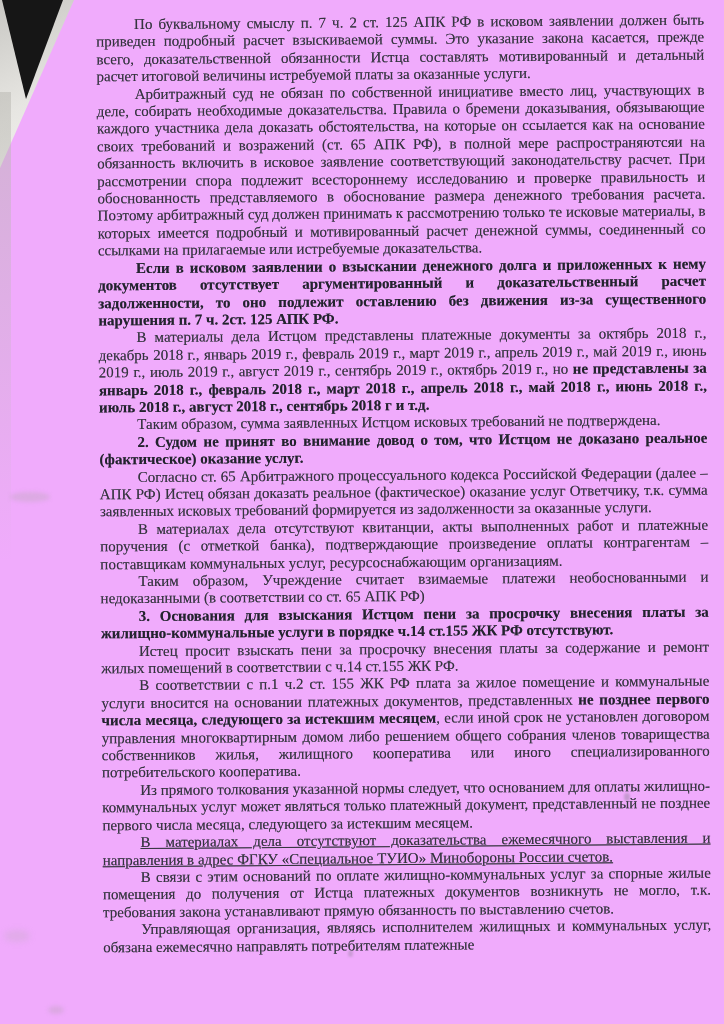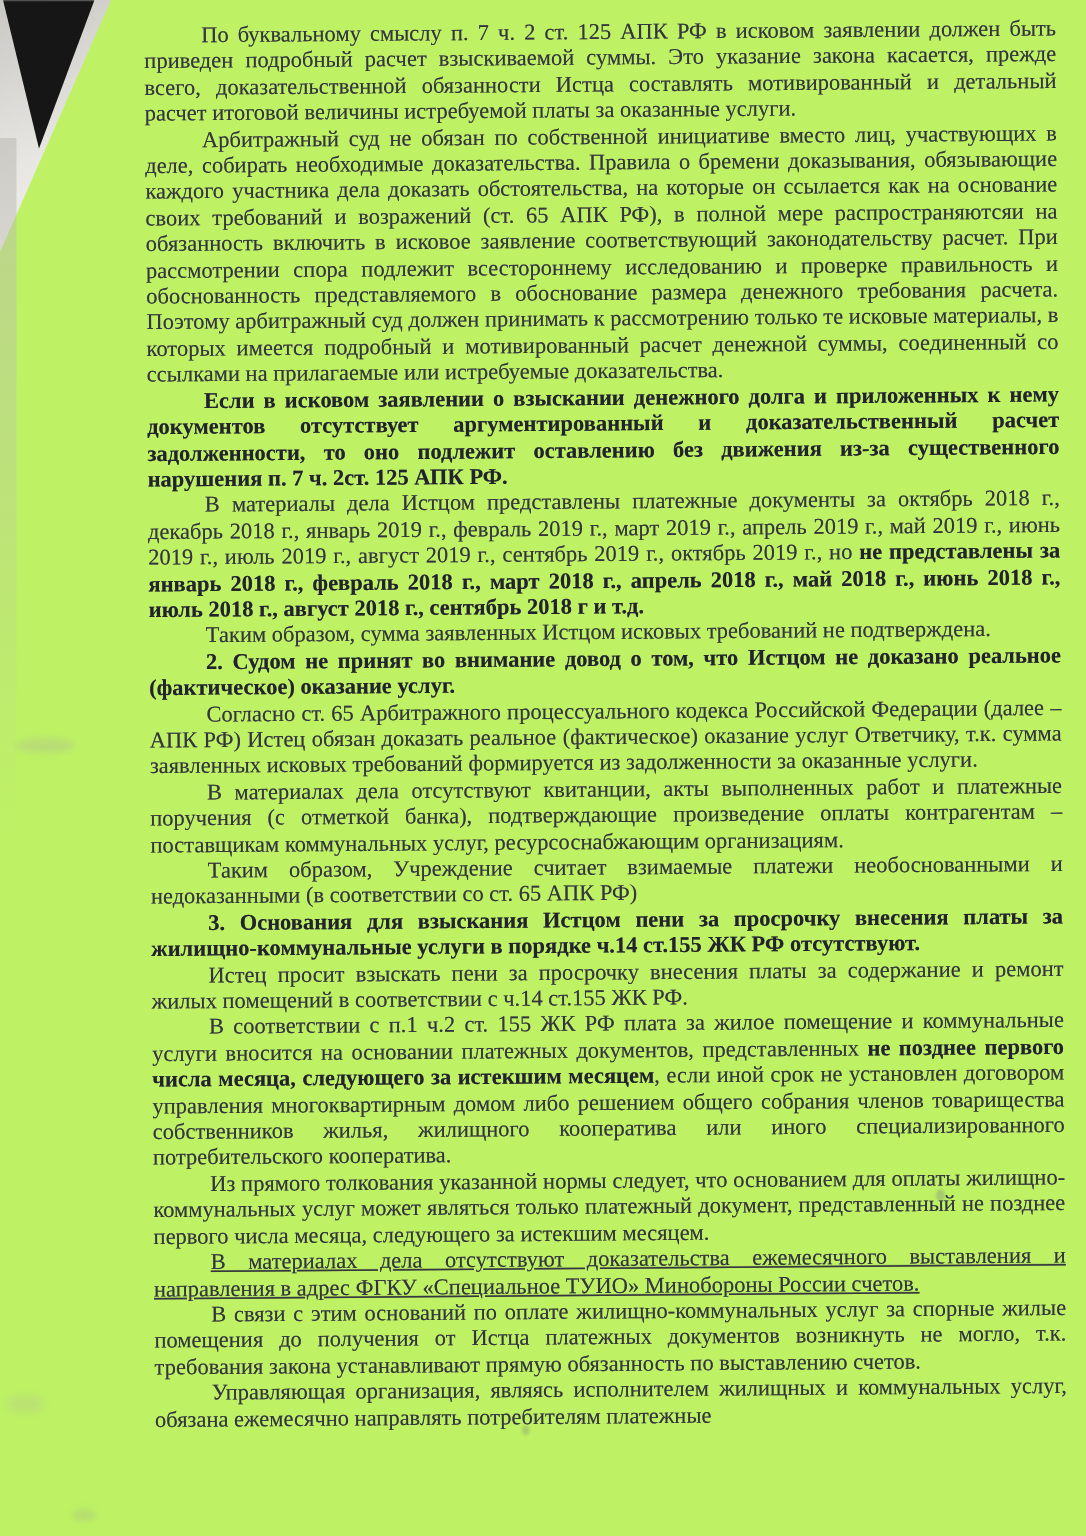--- a/index.html
+++ b/index.html
@@ -1,21 +1,21 @@
 <!DOCTYPE html>
 <html lang="ru"><head>
 <meta charset="utf-8">
 <style>
   html,body{margin:0;padding:0;}
   body{
     width:724px;height:1024px;overflow:hidden;position:relative;
     background:#fcfcfa;
     font-family:"Liberation Serif", serif;
   }
-  .page{position:absolute;inset:0;background:#bef264;}
+  .page{position:absolute;inset:0;background:#f0abfc;}
   
   .text-block{
     position:absolute;left:96px;top:14px;width:608px;
     transform:rotate(-0.45deg);transform-origin:50% 0;
     color:#35353f;
     font-size:15px;line-height:17.4px;
     text-align:justify;
     text-shadow:0 0 0.4px rgba(45,45,60,.55);
   }
   .text-block p{margin:0;text-indent:38px;}

